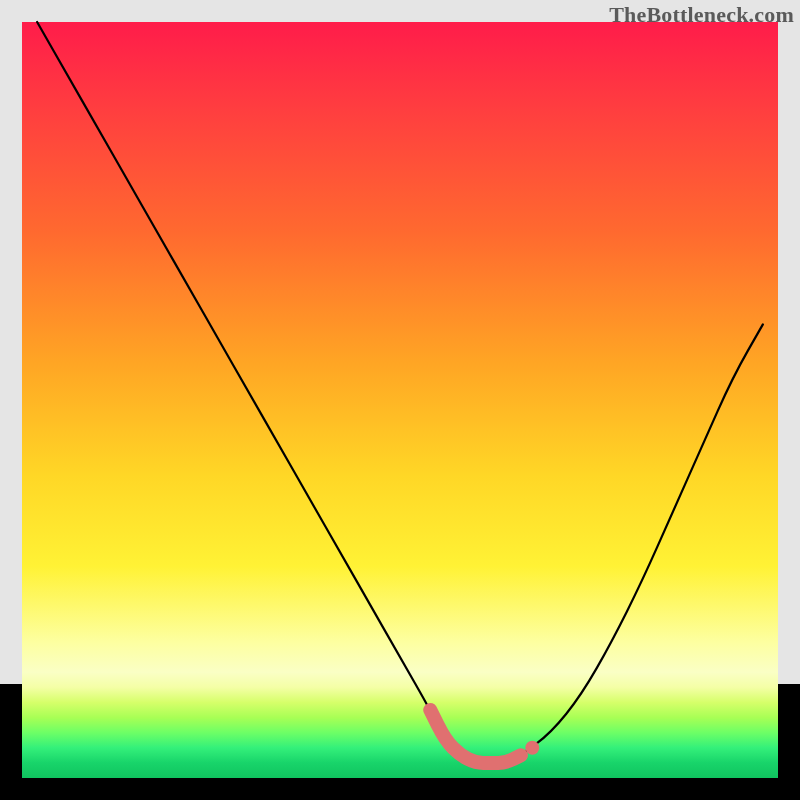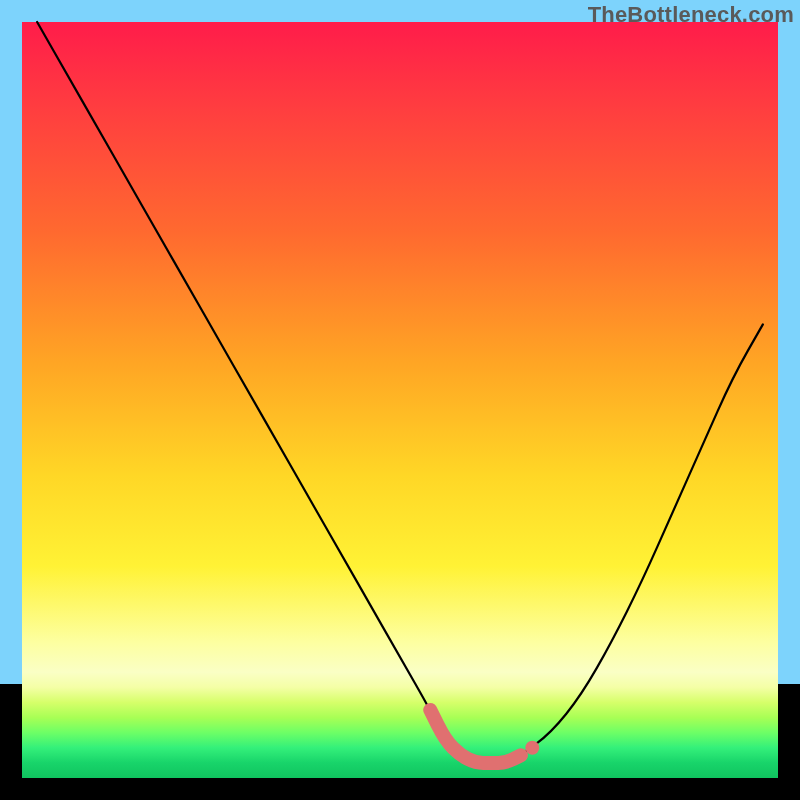--- a/index.html
+++ b/index.html
@@ -10,21 +10,22 @@
     background: #000;
     overflow: hidden;
     font-family: Arial, Helvetica, sans-serif;
   }
   .frame {
     position: absolute;
     left: 0;
     top: 0;
     width: 800px;
     height: 684px;
-    background: #7dd3fc;
+    background: #e5e5e5;
+    font-family: Liberation Serif, serif;
   }
   .plot {
     position: absolute;
     left: 22px;
     top: 22px;
     width: 756px;
     height: 756px;
     
     background: linear-gradient(
       to bottom,

